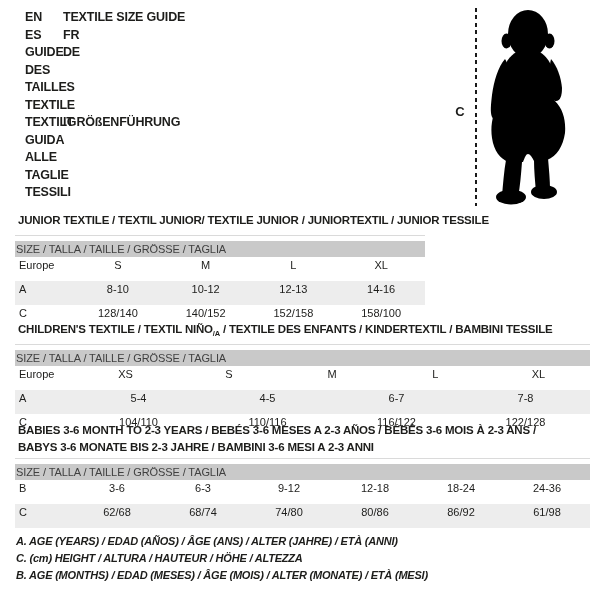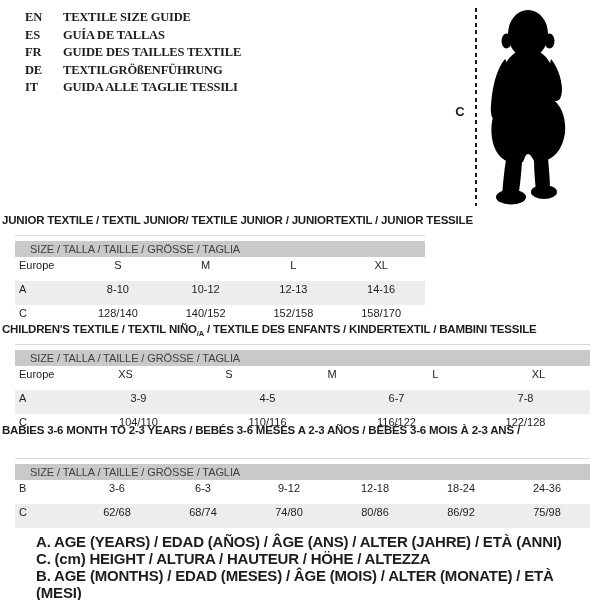--- a/index.html
+++ b/index.html
@@ -4,57 +4,56 @@
 <style>
   html,body{margin:0;padding:0;}
   .page{
     position:relative; width:600px; height:600px; background:#ffffff;
     font-family:"Liberation Sans", sans-serif; color:#1d1d1b; overflow:hidden;
     -webkit-font-smoothing:antialiased;
   }
   
   .langs{position:absolute; left:25px; top:9px; display:grid;
     grid-template-columns:38px auto; font-weight:bold; font-size:12.5px;
-    line-height:17.5px; letter-spacing:-0.2px;font-family:Liberation Serif, serif;}
+    line-height:17.5px; letter-spacing:-0.2px;}
   
   .dotted-line{position:absolute; left:475px; top:8px; width:2px; height:198px;
     background:repeating-linear-gradient(to bottom,#1a1a1a 0 4px,transparent 4px 7.5px);}
   .c-label{position:absolute; left:452px; top:104px; width:16px; text-align:center;
     font-weight:bold; font-size:13px;}
   .baby{position:absolute; left:487px; top:9px;}
   
-  .tbl-title{position:absolute; left:2px; font-weight:bold; font-size:11.5px;
+  .tbl-title{position:absolute; left:18px; font-weight:bold; font-size:11.5px;
     letter-spacing:-0.2px; line-height:17px; white-space:nowrap;}
   .tbl-title sub{font-size:7.5px;}
   
   .tbl{position:absolute; left:15px;}
   .t1{top:235px; width:410px;}
   .t2{top:344px; width:575px;}
   .t3{top:458px; width:575px;}
   .rule{height:1px; background:#dadada; margin-bottom:5px;}
   .band{height:16px; line-height:16px; background:#c9c9c9; color:#404040;
-    font-size:11px; padding-left:15px; letter-spacing:-0.1px; box-sizing:border-box;}
+    font-size:11px; padding-left:1px; letter-spacing:-0.1px; box-sizing:border-box;}
   .row{display:flex; height:24px; line-height:16px; font-size:11px;}
   .row.stripe{background:#ededed;}
   .row .lbl{width:55px; padding-left:4px; flex:none;}
   .row .c{flex:1; text-align:center;}
   
-  .legend{position:absolute; left:36px; top:533px; font-weight:bold;
-    font-size:15px; line-height:17px; letter-spacing:-0.2px;}
+  .legend{position:absolute; left:16px; top:533px; font-weight:bold;
+    font-size:11px; line-height:17px; letter-spacing:-0.2px;font-style:italic;}
 </style>
 </head>
 <body>
 
 <div class="page">
 
   <div class="langs">
     <span>EN</span>
     <span>TEXTILE SIZE GUIDE</span>
     <span>ES</span>
-    <span>GUÍA DE TALLAS</span>
     <span>FR</span>
     <span>GUIDE DES TAILLES TEXTILE</span>
     <span>DE</span>
     <span>TEXTILGRÖßENFÜHRUNG</span>
     <span>IT</span>
     <span>GUIDA ALLE TAGLIE TESSILI</span>
   </div>
 
   <div class="dotted-line"></div>
   <div class="c-label">C</div>
@@ -92,77 +91,78 @@
       <span class="c">8-10</span>
       <span class="c">10-12</span>
       <span class="c">12-13</span>
       <span class="c">14-16</span>
     </div>
     <div class="row">
       <span class="lbl">C</span>
       <span class="c">128/140</span>
       <span class="c">140/152</span>
       <span class="c">152/158</span>
-      <span class="c">158/170</span>
+      <span class="c">158/100</span>
     </div>
   </div>
 
   <div class="tbl-title" style="top:321px">
     <span>CHILDREN'S TEXTILE / TEXTIL NIÑO</span><sub>/A</sub><span> / TEXTILE DES ENFANTS / KINDERTEXTIL / BAMBINI TESSILE</span>
   </div>
   <div class="tbl t2">
     <div class="rule"></div>
     <div class="band">SIZE / TALLA / TAILLE / GRÖSSE / TAGLIA</div>
     <div class="row">
       <span class="lbl">Europe</span>
       <span class="c">XS</span>
       <span class="c">S</span>
       <span class="c">M</span>
       <span class="c">L</span>
       <span class="c">XL</span>
     </div>
     <div class="row stripe">
       <span class="lbl">A</span>
-      <span class="c">3-9</span>
+      <span class="c">5-4</span>
       <span class="c">4-5</span>
       <span class="c">6-7</span>
       <span class="c">7-8</span>
     </div>
     <div class="row">
       <span class="lbl">C</span>
       <span class="c">104/110</span>
       <span class="c">110/116</span>
       <span class="c">116/122</span>
       <span class="c">122/128</span>
     </div>
   </div>
 
   <div class="tbl-title" style="top:422px">
     <div>BABIES 3-6 MONTH TO 2-3 YEARS / BEBÉS 3-6 MESES A 2-3 AÑOS / BÉBÉS 3-6 MOIS À 2-3 ANS /</div>
+    <div>BABYS 3-6 MONATE BIS 2-3 JAHRE / BAMBINI 3-6 MESI A 2-3 ANNI</div>
   </div>
   <div class="tbl t3">
     <div class="rule"></div>
     <div class="band">SIZE / TALLA / TAILLE / GRÖSSE / TAGLIA</div>
     <div class="row">
       <span class="lbl">B</span>
       <span class="c">3-6</span>
       <span class="c">6-3</span>
       <span class="c">9-12</span>
       <span class="c">12-18</span>
       <span class="c">18-24</span>
       <span class="c">24-36</span>
     </div>
     <div class="row stripe">
       <span class="lbl">C</span>
       <span class="c">62/68</span>
       <span class="c">68/74</span>
       <span class="c">74/80</span>
       <span class="c">80/86</span>
       <span class="c">86/92</span>
-      <span class="c">75/98</span>
+      <span class="c">61/98</span>
     </div>
   </div>
 
   <div class="legend">
     <div>A. AGE (YEARS) / EDAD (AÑOS) / ÂGE (ANS) / ALTER (JAHRE) / ETÀ (ANNI)</div>
     <div>C. (cm) HEIGHT / ALTURA / HAUTEUR / HÖHE / ALTEZZA</div>
     <div>B. AGE (MONTHS) / EDAD (MESES) / ÂGE (MOIS) / ALTER (MONATE) / ETÀ (MESI)</div>
   </div>
 
 </div>

